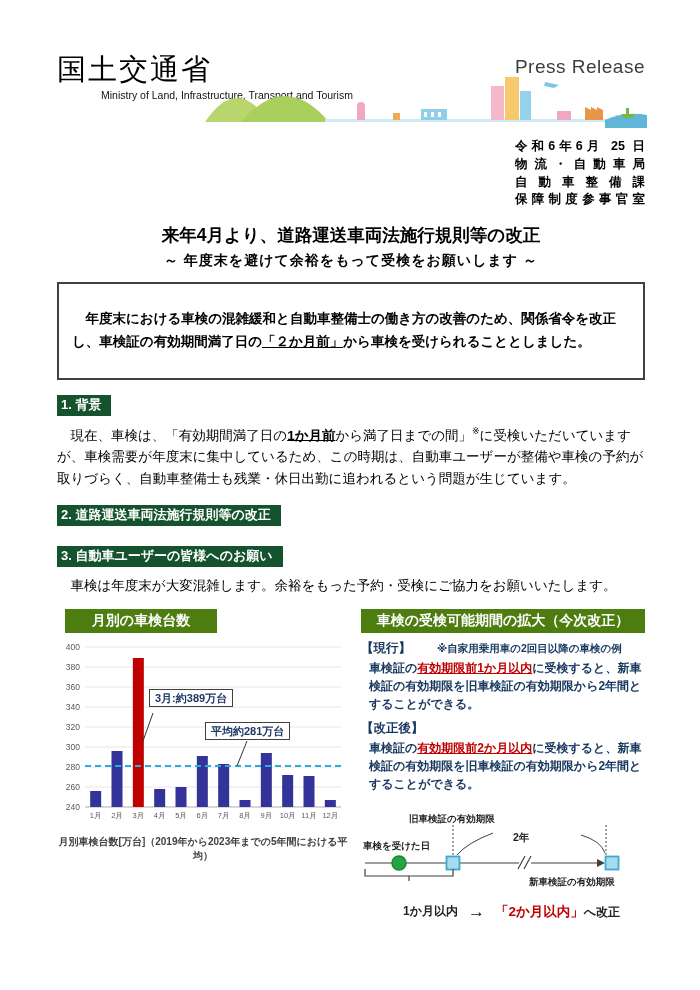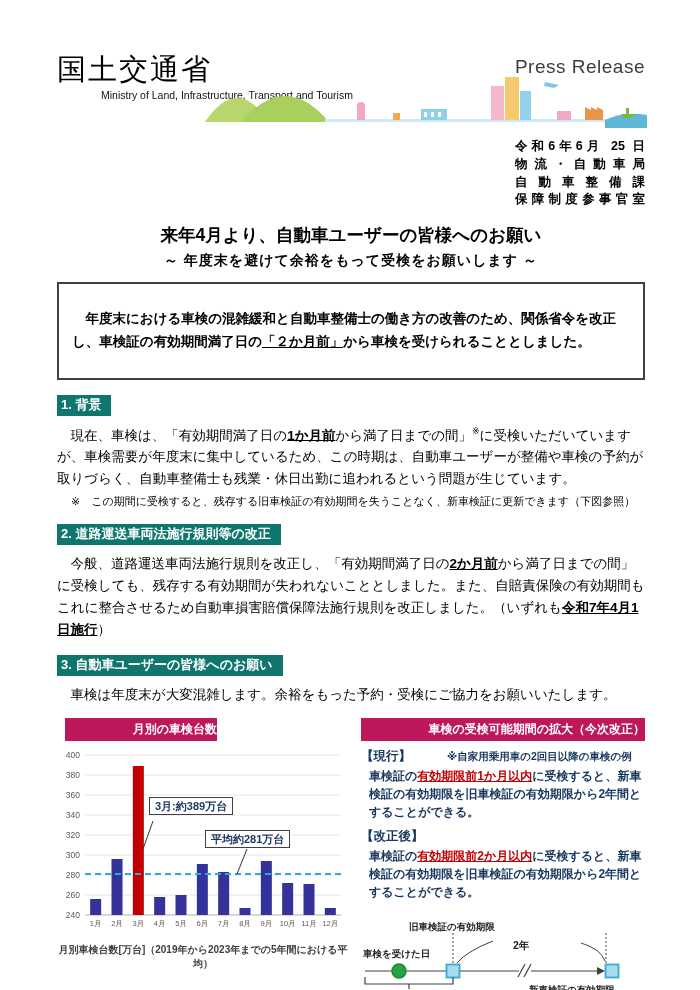--- a/index.html
+++ b/index.html
@@ -23,42 +23,42 @@
   .doc-title { text-align:center; font-size:17.5px; font-weight:bold; margin-top:14px; }
   .doc-subtitle { text-align:center; font-size:14px; font-weight:bold; margin-top:5px; letter-spacing:1px; }
 
   
   .lead-box { border:2px solid #404040; margin-top:12px; padding:24px 13px; font-size:13.5px;
               font-weight:bold; line-height:1.7; }
 
   .em-bu { font-weight:bold; text-decoration:underline; }
   sup.ref { font-size:9px; }
 
-  .sec-heading { display:inline-block; background:#0f766e; color:#fff; font-weight:bold;
+  .sec-heading { display:inline-block; background:#14532d; color:#fff; font-weight:bold;
                  font-size:13px; padding:1px 10px 2px 4px; margin:15px 0 5px; }
   .sec-p { font-size:13.5px; line-height:1.62; margin:3px 0 0; }
   .sec-note { font-size:11px; margin:4px 0 0 14px; }
 
   
   .cols { display:flex; gap:12px; margin-top:12px; }
   .col-left { width:292px; }
   .col-right { width:284px; }
-  .panel-header { background:#be185d; color:#fff; font-weight:bold; font-size:12px;
-                  text-align:right; padding:3px 0; }
+  .panel-header { background:#4d7c0f; color:#fff; font-weight:bold; font-size:14px;
+                  text-align:center; padding:3px 0; }
   .chart-header { width:152px; margin-left:8px; }
   .chart-wrap { position:relative; margin-top:4px; }
   .chart-ann { position:absolute; border:1.5px solid #404040; background:#fff; color:#1f3864;
                font-weight:bold; font-size:11px; line-height:16px; padding:0 5px; white-space:nowrap; }
   .ann-march { left:92px; top:52px; }
   .ann-avg { left:148px; top:85px; }
   .chart-caption { font-size:10px; color:#404040; text-align:center; margin-top:4px; font-weight:bold; }
 
   .reform-row { display:flex; align-items:baseline; margin-top:7px; }
   .reform-label { font-weight:bold; font-size:12.5px; color:#17375e; }
-  .reform-note { font-size:10.5px; color:#17375e; margin-left:36px; font-weight:bold; }
+  .reform-note { font-size:10.5px; color:#17375e; margin-left:26px; font-weight:bold; }
   .reform-p { color:#17375e; font-size:12px; line-height:1.5; margin:2px 0 0 8px; font-weight:bold; }
   .em-red { color:#c00000; font-weight:bold; text-decoration:underline; }
 
   .timeline-wrap { margin-top:18px; }
   .timeline-bottom { font-size:12px; color:#222; font-weight:bold; margin:2px 0 0 42px;
                      display:flex; align-items:center; gap:10px; }
   .big-arrow { font-size:17px; font-weight:bold; color:#111; line-height:1; }
   .after-em { color:#c00000; font-size:13.5px; }
 
   svg text { font-family:"Liberation Sans","DejaVu Sans",sans-serif; }
@@ -95,40 +95,36 @@
     </svg>
   </div>
 
   <div class="meta">
     <div class="meta-line">令和6年6月 25 日</div>
     <div class="meta-line">物流・自動車局</div>
     <div class="meta-line">自動車整備課</div>
     <div class="meta-line">保障制度参事官室</div>
   </div>
 
-  <div class="doc-title">来年4月より、自動車ユーザーの皆様へのお願い</div>
+  <div class="doc-title">来年4月より、道路運送車両法施行規則等の改正</div>
   <div class="doc-subtitle">～ 年度末を避けて余裕をもって受検をお願いします ～</div>
 
   <div class="lead-box">
     <span>　年度末における車検の混雑緩和と自動車整備士の働き方の改善のため、関係省令を改正し、車検証の有効期間満了日の</span><span class="em-bu">「２か月前」</span><span>から車検を受けられることとしました。</span>
   </div>
 
   <div>
     <div class="sec-heading">1. 背景</div>
     <p class="sec-p">
       <span>　現在、車検は、「有効期間満了日の</span><span class="em-bu">1か月前</span><span>から満了日までの間」</span><sup class="ref">※</sup><span>に受検いただいていますが、車検需要が年度末に集中しているため、この時期は、自動車ユーザーが整備や車検の予約が取りづらく、自動車整備士も残業・休日出勤に追われるという問題が生じています。</span>
     </p>
-    <div class="sec-note">※　この期間に受検すると、残存する旧車検証の有効期間を失うことなく、新車検証に更新できます（下図参照）</div>
   </div>
 
   <div>
     <div class="sec-heading">2. 道路運送車両法施行規則等の改正</div>
-    <p class="sec-p">
-      <span>　今般、道路運送車両法施行規則を改正し、「有効期間満了日の</span><span class="em-bu">2か月前</span><span>から満了日までの間」に受検しても、残存する有効期間が失われないこととしました。また、自賠責保険の有効期間もこれに整合させるため自動車損害賠償保障法施行規則を改正しました。（いずれも</span><span class="em-bu">令和7年4月1日施行</span><span>）</span>
-    </p>
   </div>
 
   <div>
     <div class="sec-heading">3. 自動車ユーザーの皆様へのお願い</div>
     <p class="sec-p">　車検は年度末が大変混雑します。余裕をもった予約・受検にご協力をお願いいたします。</p>
   </div>
 
   <div class="cols">
 
     <div class="col-left">

